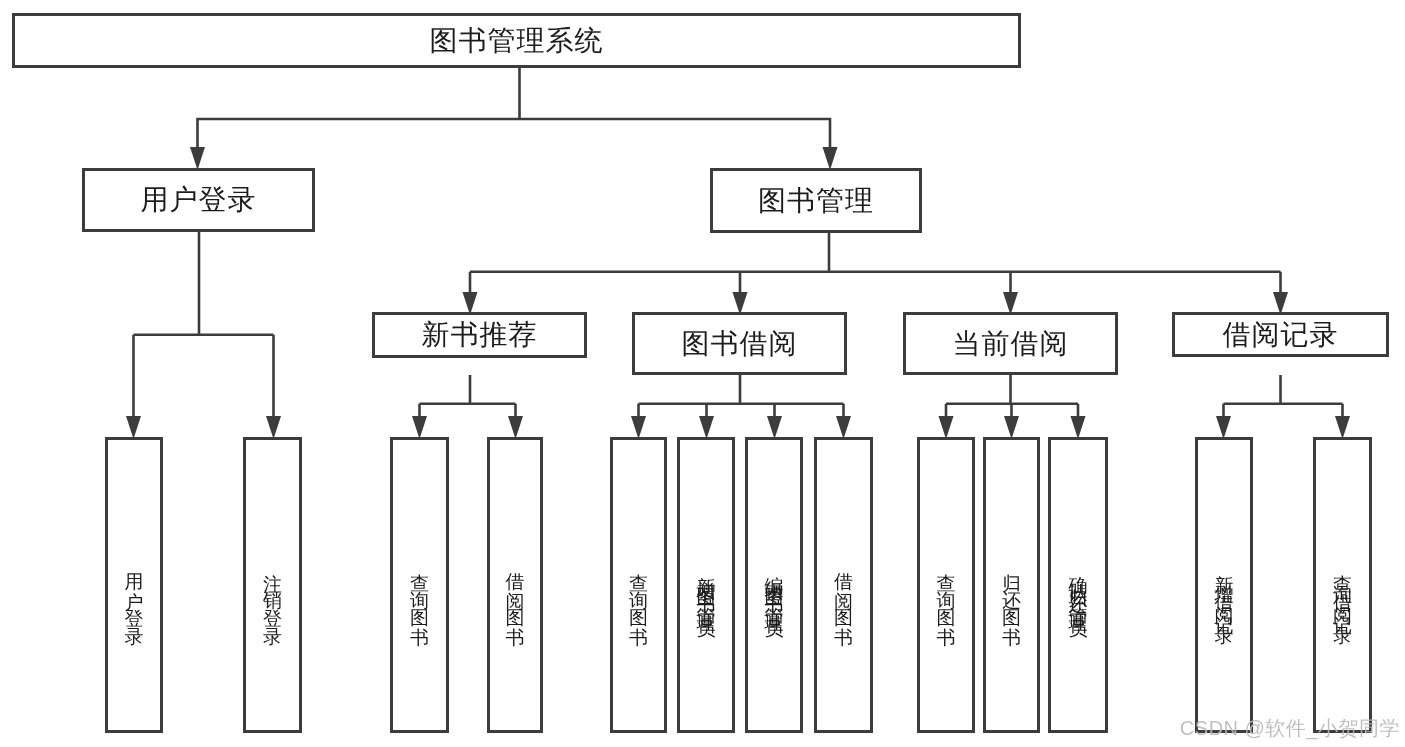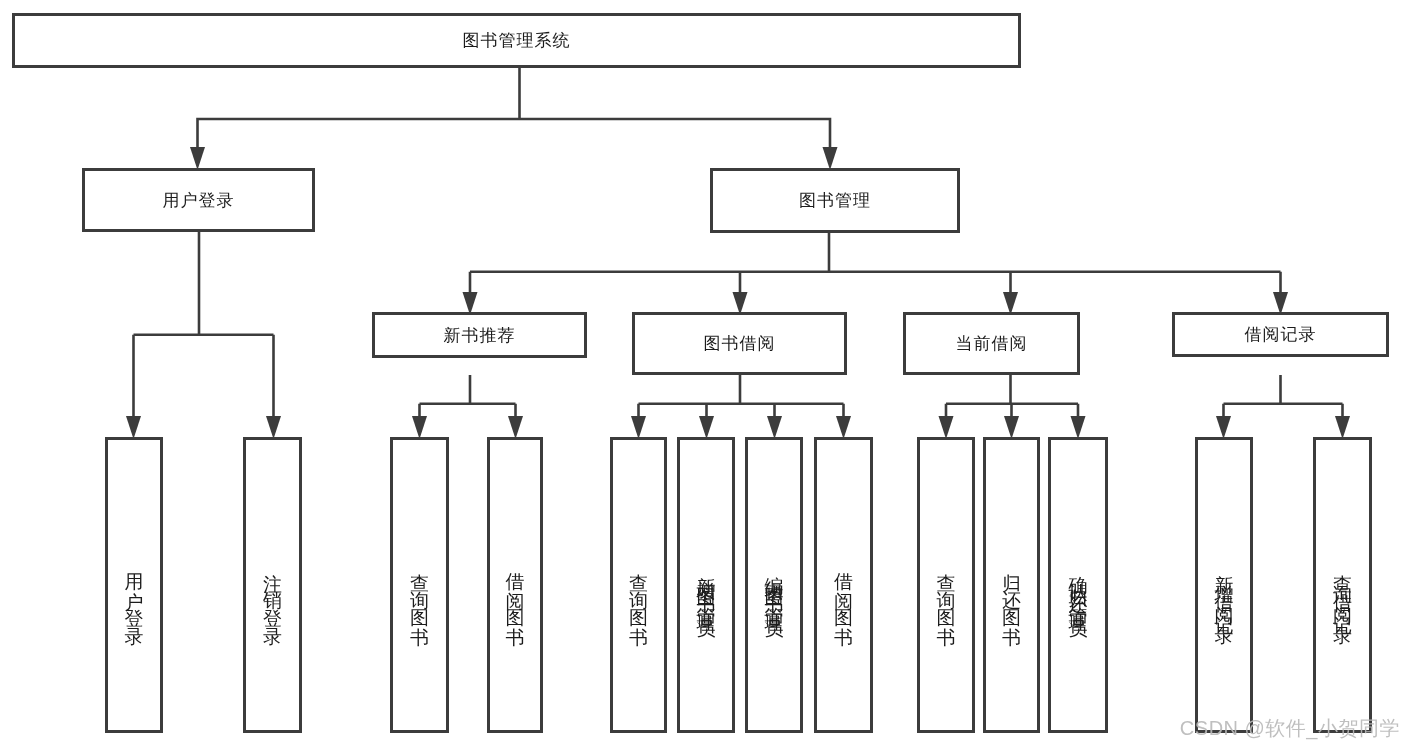--- a/index.html
+++ b/index.html
@@ -33,21 +33,21 @@
     position: absolute;
     box-sizing: border-box;
     background: #ffffff;
     border: 3px solid #3c3c3c;
     color: #1c1c1c;
     display: flex;
     align-items: center;
     justify-content: center;
   }
   .node.header {
-    font-size: 17px;
+    font-size: 28px;
     letter-spacing: 1px;
     text-align: right;
   }
   .node.leaf {
     writing-mode: vertical-rl;
     text-orientation: mixed;
     font-size: 19px;
   }
   .ls-4 { letter-spacing: 0.95em; text-indent: 0.95em; }
   .ls-6 { letter-spacing: 0.55em; text-indent: 0.55em; }
@@ -100,25 +100,25 @@
     <polygon points="1070.5,416 1085.5,416 1078,439"></polygon>
 
     <path d="M1280.5 375 V405 M1223.5 403.7 H1342.5 M1223.5 403.7 V418 M1342.5 403.7 V418"></path>
     <polygon points="1216,416 1231,416 1223.5,439"></polygon>
     <polygon points="1335,416 1350,416 1342.5,439"></polygon>
   </svg>
 
   <div class="node header" style="left:12px; top:13px; width:1009px; height:55px;">图书管理系统</div>
 
   <div class="node header" style="left:82px; top:168px; width:233px; height:64px;">用户登录</div>
-  <div class="node header" style="left:710px; top:168px; width:250px; height:65px;">图书管理</div>
+  <div class="node header" style="left:710px; top:168px; width:212px; height:65px;">图书管理</div>
 
   <div class="node header" style="left:372px; top:312px; width:215px; height:46px;">新书推荐</div>
   <div class="node header" style="left:632px; top:312px; width:215px; height:63px;">图书借阅</div>
-  <div class="node header" style="left:903px; top:312px; width:177px; height:63px;">当前借阅</div>
+  <div class="node header" style="left:903px; top:312px; width:215px; height:63px;">当前借阅</div>
   <div class="node header" style="left:1172px; top:312px; width:217px; height:45px;">借阅记录</div>
 
   <div class="node leaf ls-4" style="left:105px; top:437px; width:58px; height:296px;">用户登录</div>
   <div class="node leaf ls-4" style="left:243px; top:437px; width:59px; height:296px;">注销登录</div>
 
   <div class="node leaf ls-4" style="left:390px; top:437px; width:59px; height:296px;">查询图书</div>
   <div class="node leaf ls-4" style="left:487px; top:437px; width:56px; height:296px;">借阅图书</div>
 
   <div class="node leaf ls-4" style="left:610px; top:437px; width:57px; height:296px;">查询图书</div>
   <div class="node leaf ls-9" style="left:677px; top:437px; width:58px; height:296px;">新增图书（管理员）</div>

